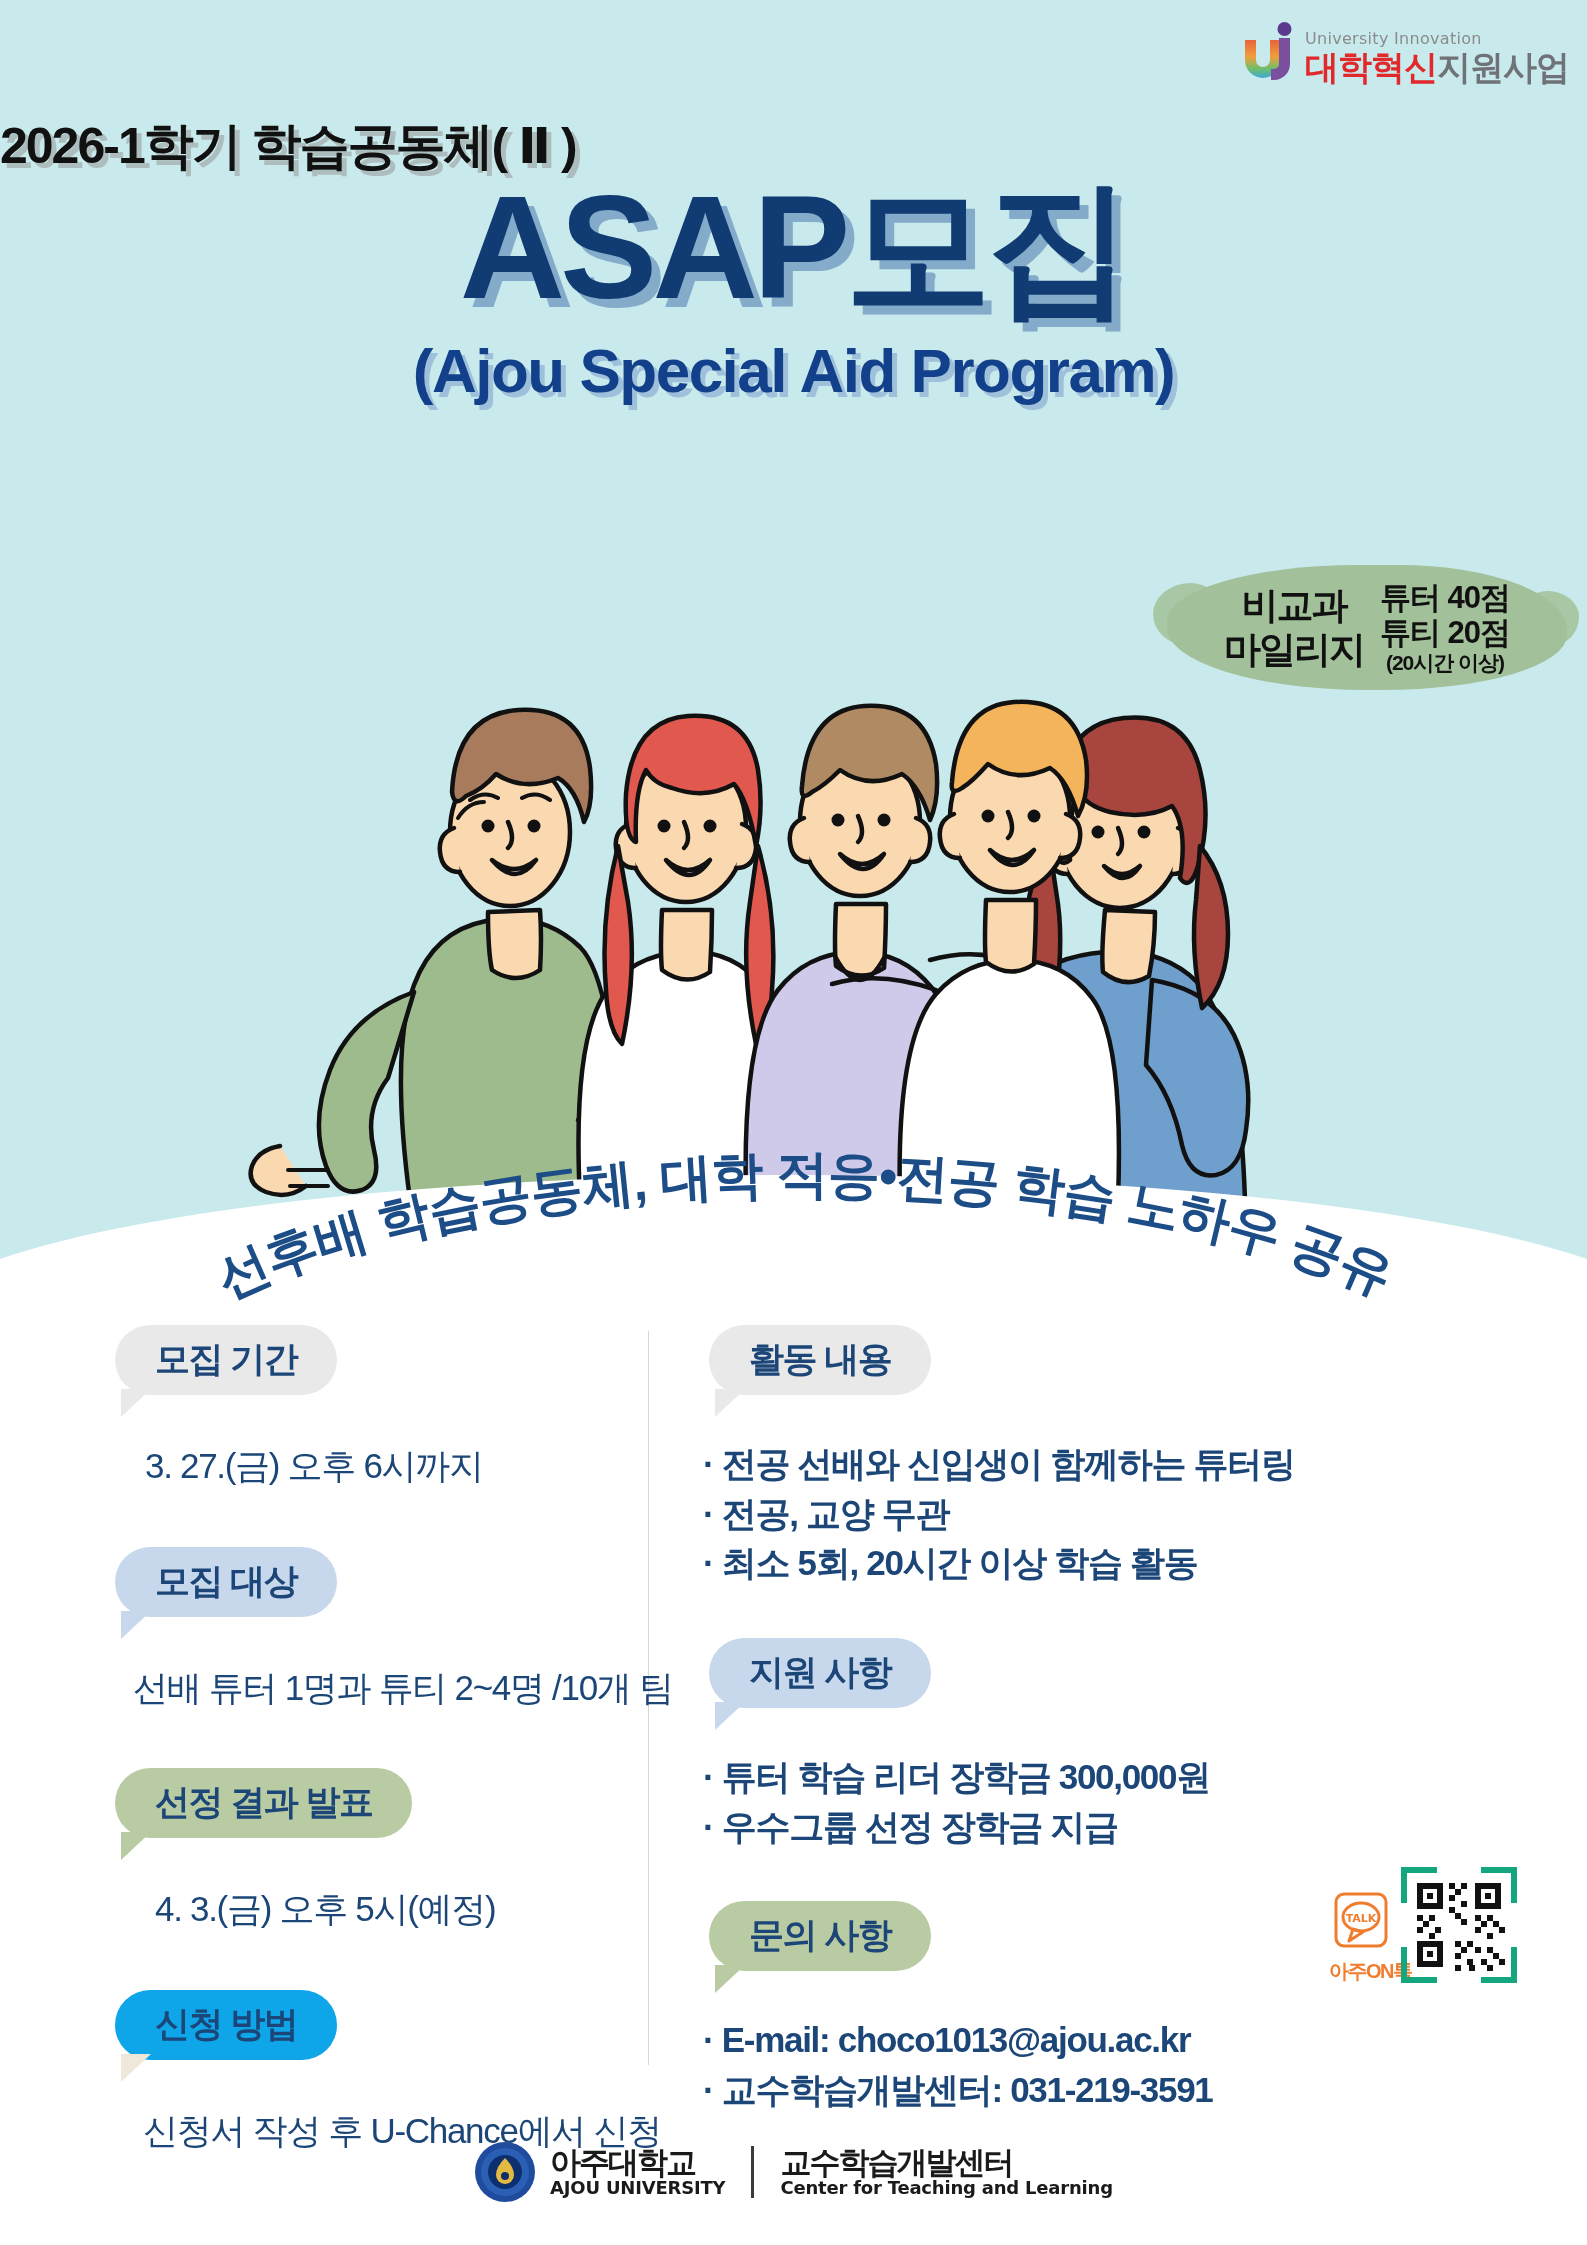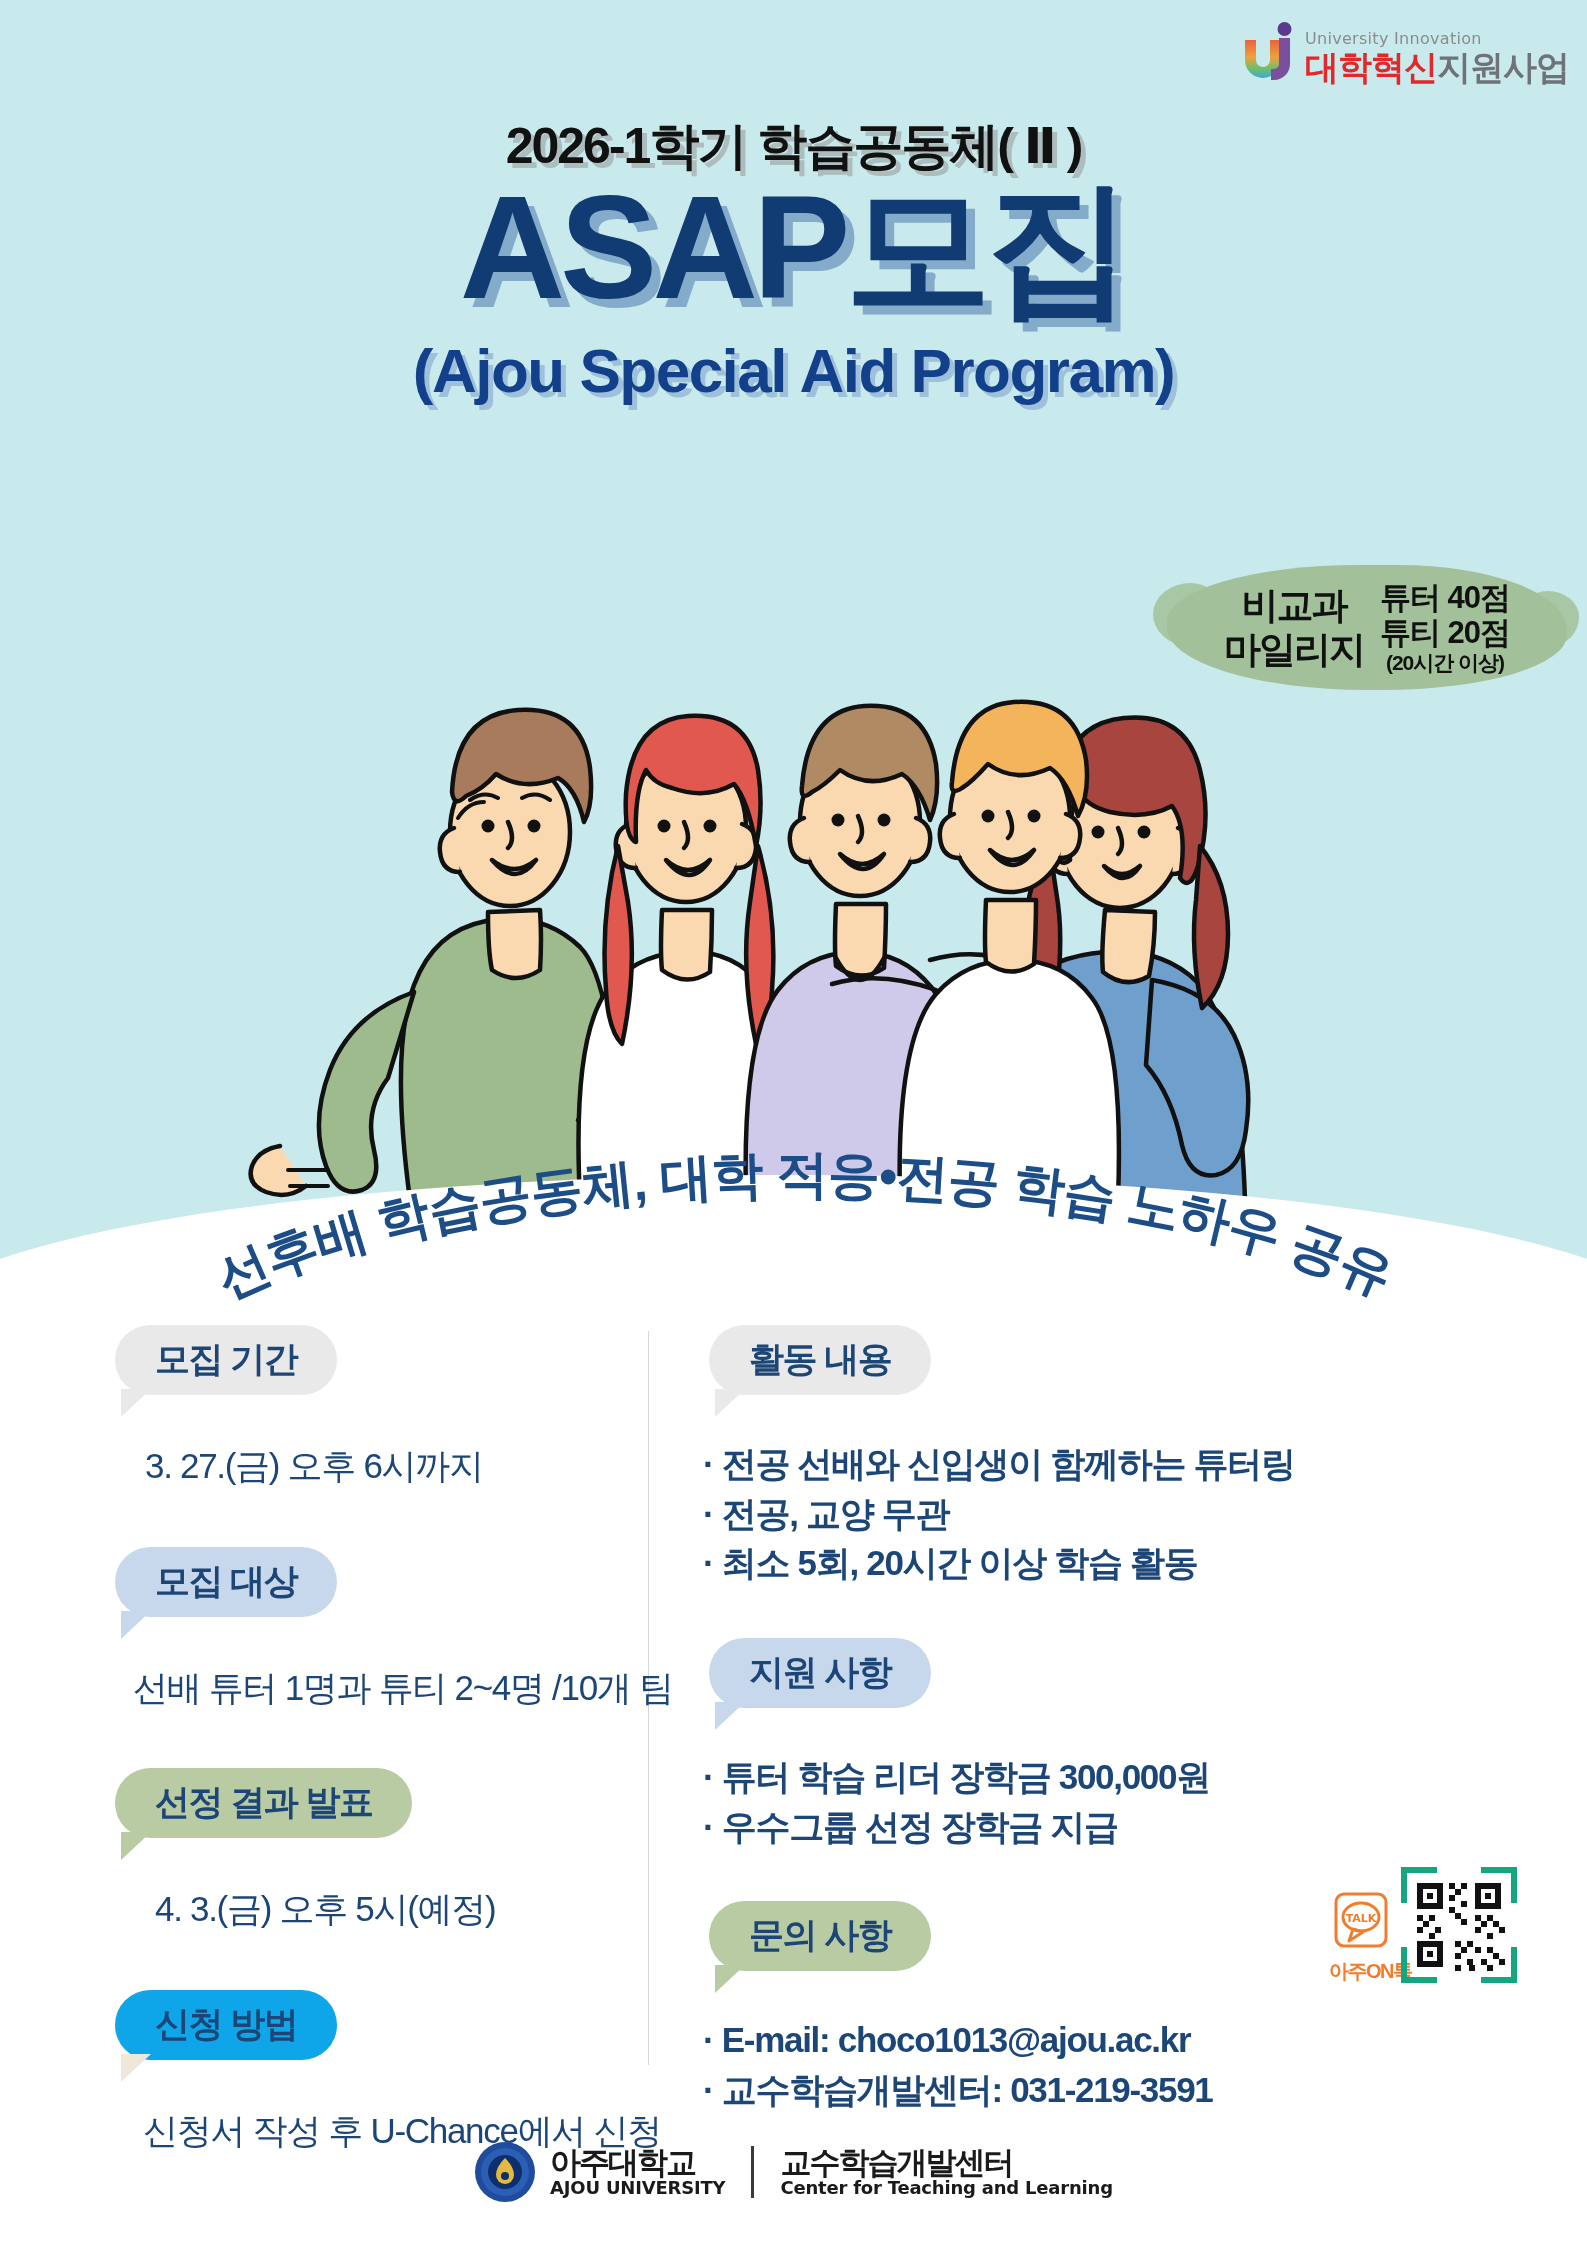--- a/index.html
+++ b/index.html
@@ -38,21 +38,20 @@
     font-family: "DejaVu Sans", sans-serif;
   }
   .ui-logo-kr { font-size: 34px; font-weight: 800; letter-spacing: -1px; }
   .ui-logo-kr .red { color: #e1282b; }
   .ui-logo-kr .gray { color: #6f7276; }
 
   
   .kicker {
     position: absolute;
     top: 113px; left: 0; right: 0;
-    text-align: center;
     font-size: 50px;
     font-weight: 800;
     color: #111;
     letter-spacing: -2px;
     text-shadow: 5px 5px 0 rgba(150,150,150,.55);
   }
   .big-title {
     position: absolute;
     top: 175px; left: 0; right: 0;
     text-align: center;

